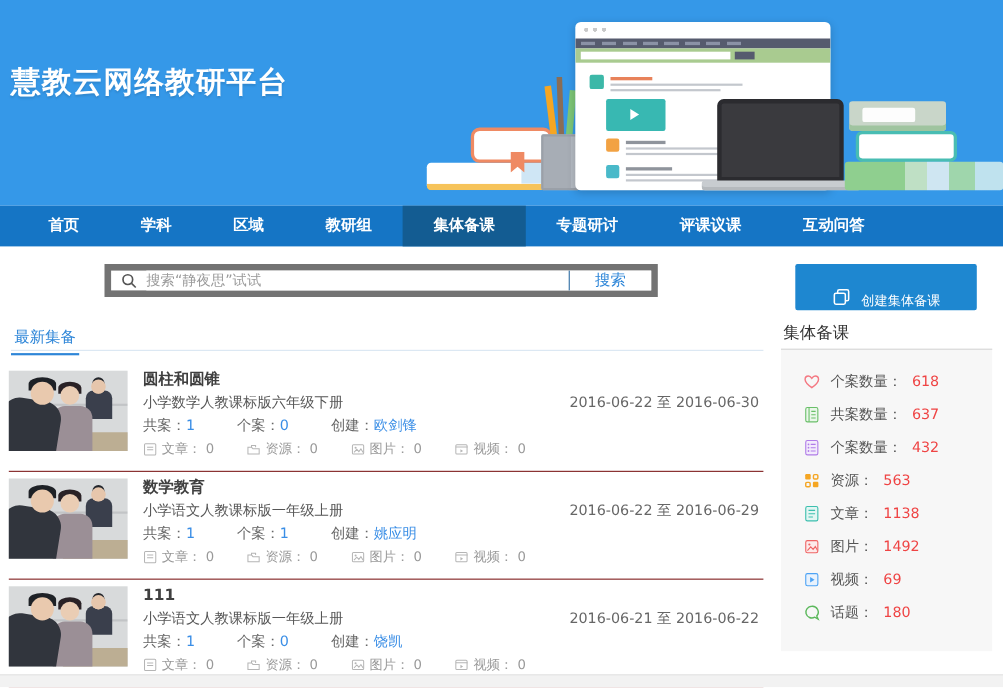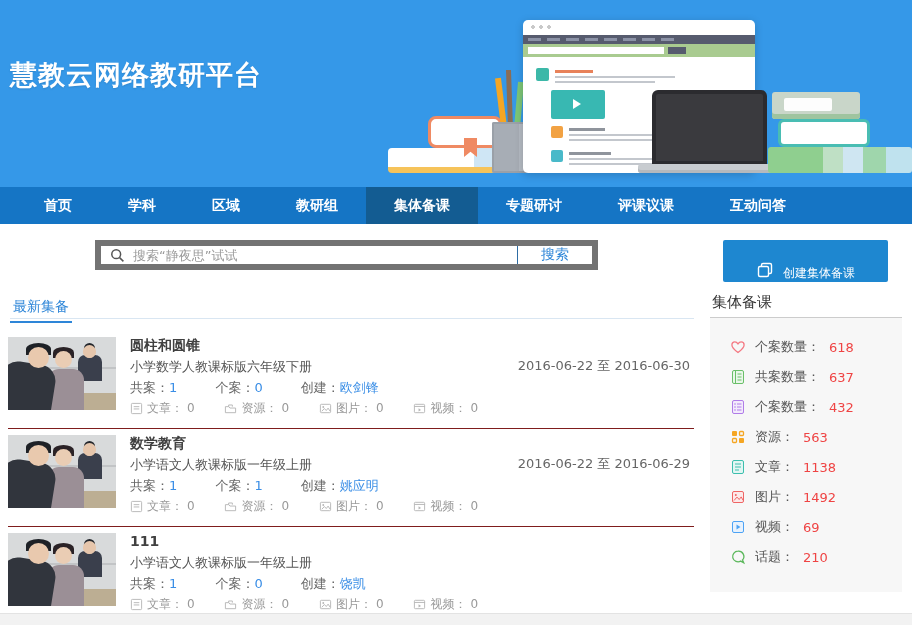--- a/index.html
+++ b/index.html
@@ -382,20 +382,21 @@
         <span class="cgrp">
             <svg width="13" height="13" viewBox="0 0 14 14">
               <rect x="1.5" y="2.5" width="11" height="9" rx="1" fill="none" stroke="#b5b5b5"></rect>
               <line x1="1.5" y1="4.8" x2="13" y2="4.8" stroke="#b5b5b5"></line>
               <path d="M6 6.8 l2.6 1.7 -2.6 1.7 z" fill="#b5b5b5"></path>
             </svg>
             <span>视频：</span>
             <span>0</span>
           </span>
       </div>
+      <div class="item-dates">2016-06-21 至 2016-06-22</div>
     </div>
 
   </div>
 
   <div class="sidebar-title">集体备课</div>
   <div class="side-panel">
     <div class="side-stats">
       <div class="stat-row">
         <svg width="16" height="16" viewBox="0 0 16 16">
             <path d="M8 13.4 C4.2 10.6 1.9 8.3 1.9 5.9 C1.9 4.1 3.3 2.9 4.9 2.9 C6.1 2.9 7.2 3.7 8 4.9 C8.8 3.7 9.9 2.9 11.1 2.9 C12.7 2.9 14.1 4.1 14.1 5.9 C14.1 8.3 11.8 10.6 8 13.4 Z" fill="none" stroke="#f47983" stroke-width="1.3"></path>
@@ -462,20 +463,20 @@
             <path d="M6.5 5.5 l4 2.5 -4 2.5 z" fill="#4da3f5"></path>
           </svg>
         <span>视频：</span>
           <span class="stat-value">69</span>
       </div>
       <div class="stat-row">
         <svg width="16" height="16" viewBox="0 0 16 16">
             <path d="M8 2.2 a5.4 5.3 0 1 0 2.7 9.9 l3 1.7 -1.2 -2.8 A5.4 5.3 0 0 0 8 2.2 z" fill="none" stroke="#5cb85c" stroke-width="1.3"></path>
           </svg>
         <span>话题：</span>
-          <span class="stat-value">210</span>
+          <span class="stat-value">180</span>
       </div>
     </div>
   </div>
 
   <div class="footer-strip"></div>
 
 </div>
 
 </body></html>

